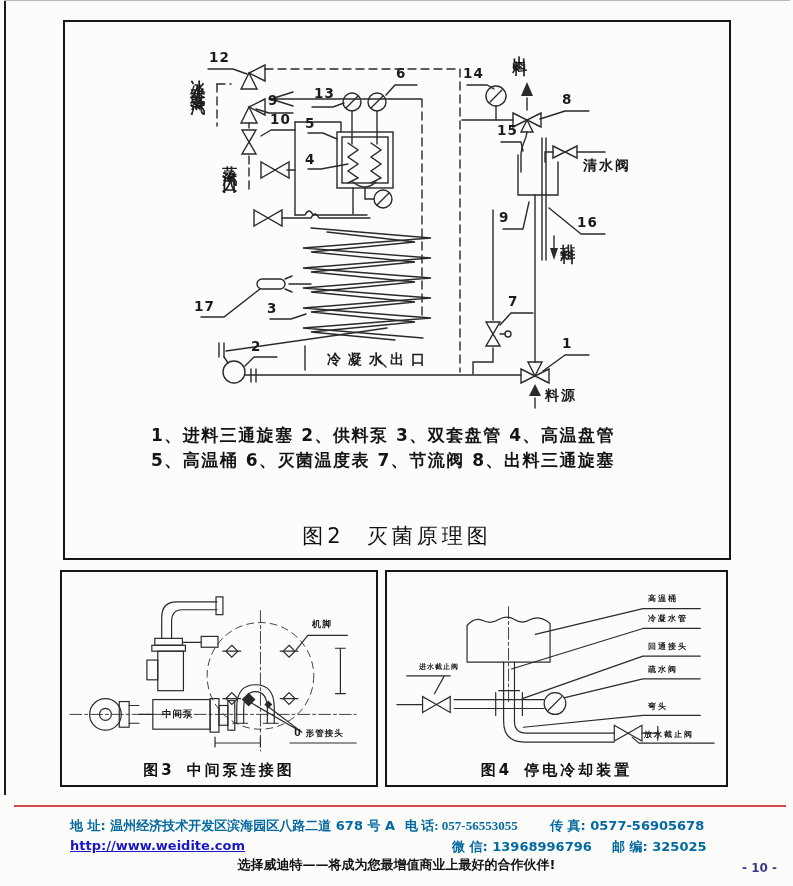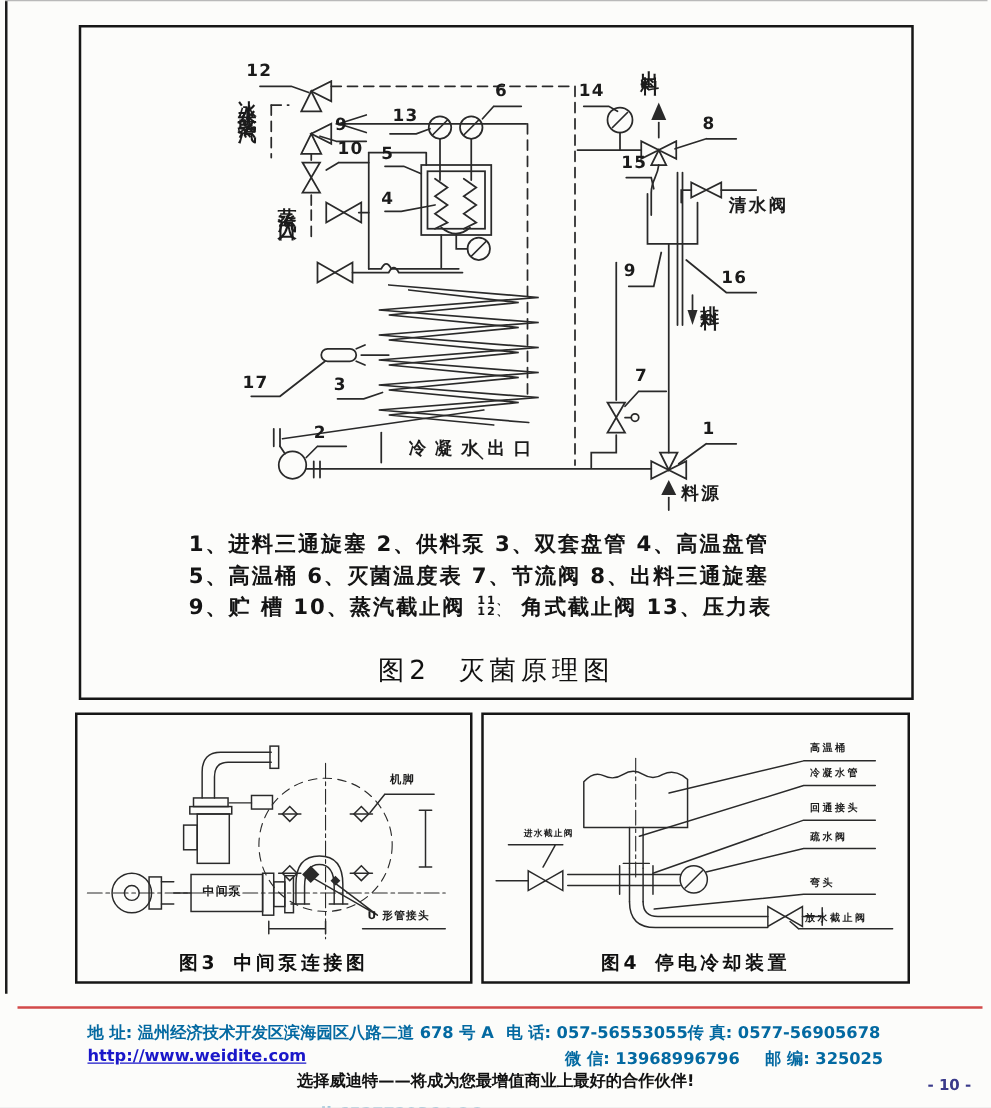--- a/index.html
+++ b/index.html
@@ -166,21 +166,21 @@
         <polygon points="189,188 189,204 203,196"></polygon>
           <polygon points="217,188 217,204 203,196"></polygon>
       </g>
       <g fill="#2a2a2a" stroke="none">
         <polygon points="464,374 476,374 470,362"></polygon>
         <polygon points="456,74 468,74 462,60"></polygon>
         <polygon points="485,226 493,226 489,238"></polygon>
       </g>
     </svg>
 
-    <div class="lbl num" style="left:132px;top:28px;text-align:right;">12</div>
+    <div class="lbl num" style="left:144px;top:28px;text-align:right;">12</div>
     <div class="lbl num" style="left:203px;top:71px;">9</div>
     <div class="lbl num" style="left:205px;top:90px;">10</div>
     <div class="lbl num" style="left:249px;top:64px;">13</div>
     <div class="lbl num" style="left:331px;top:44px;">6</div>
     <div class="lbl num" style="left:240px;top:94px;">5</div>
     <div class="lbl num" style="left:240px;top:130px;">4</div>
     <div class="lbl num" style="left:129px;top:277px;">17</div>
     <div class="lbl num" style="left:202px;top:279px;">3</div>
     <div class="lbl num" style="left:186px;top:317px;">2</div>
     <div class="lbl num" style="left:443px;top:272px;">7</div>
@@ -195,28 +195,20 @@
     <div class="lbl vtext" style="left:156px;top:132px;">蒸汽入口</div>
     <div class="lbl vtext" style="left:446px;top:22px;">出料</div>
     <div class="lbl vtext" style="left:494px;top:210px;">排料</div>
     <div class="lbl cjk14" style="left:518px;top:136px;">清水阀</div>
     <div class="lbl cjk14" style="left:262px;top:330px;letter-spacing:7px;">冷凝水出口</div>
     <div class="lbl cjk14" style="left:480px;top:366px;">料源</div>
 
     <div class="legend">
       <div class="legend-line">1、进料三通旋塞  2、供料泵  3、双套盘管  4、高温盘管</div>
       <div class="legend-line">5、高温桶  6、灭菌温度表  7、节流阀  8、出料三通旋塞</div>
-      <div class="legend-line">
-        <span>9、贮  槽  10、蒸汽截止阀</span>
-        <span class="stack">
-          <span>11、</span>
-          <span>12、</span>
-        </span>
-        <span>角式截止阀  13、压力表</span>
-      </div>
     </div>
 
     <div class="caption2">
       <span>图2</span><span class="gap"></span><span>灭菌原理图</span>
     </div>
   </div>
 
   <div class="figbox fig3">
     <svg viewBox="0 0 314 188" width="310" height="188">
       <g fill="none" stroke="#2a2a2a" stroke-width="1.2" stroke-linecap="round">
@@ -329,21 +321,21 @@
       <span>图4</span><span class="gap"></span><span>停电冷却装置</span>
     </div>
   </div>
 
   <div class="red-rule"></div>
 
   <div class="foot" style="left:70px;top:817px;">
     <span>地 址:</span>
     <span>温州经济技术开发区滨海园区八路二道 678 号 A</span>
   </div>
-  <div class="foot" style="left:405px;top:817px;">
+  <div class="foot" style="left:405px;top:817px;font-family:Liberation Serif, serif;">
     <span>电 话:</span>
     <span>057-56553055</span>
   </div>
   <div class="foot" style="left:550px;top:817px;">
     <span>传 真:</span>
     <span>0577-56905678</span>
   </div>
 
   <div class="foot foot-link" style="left:70px;top:838px;">http://www.weidite.com</div>
   <div class="foot" style="left:220px;top:884px;">e-mail:652772936@QQ.com</div>

